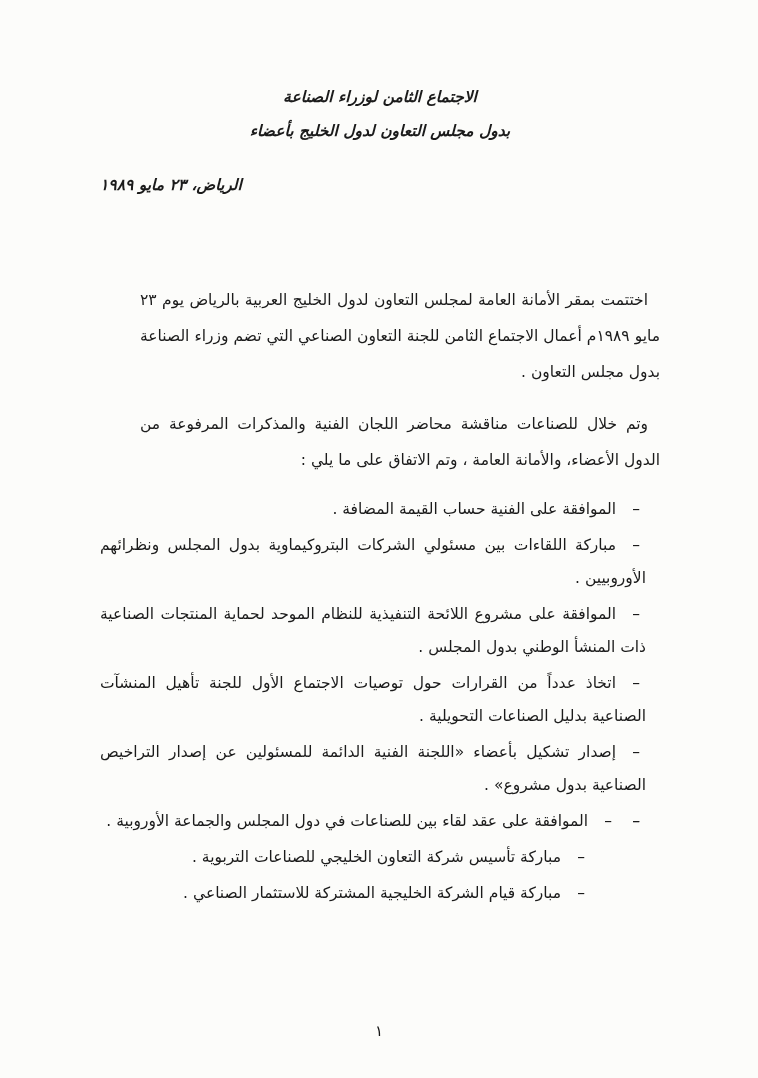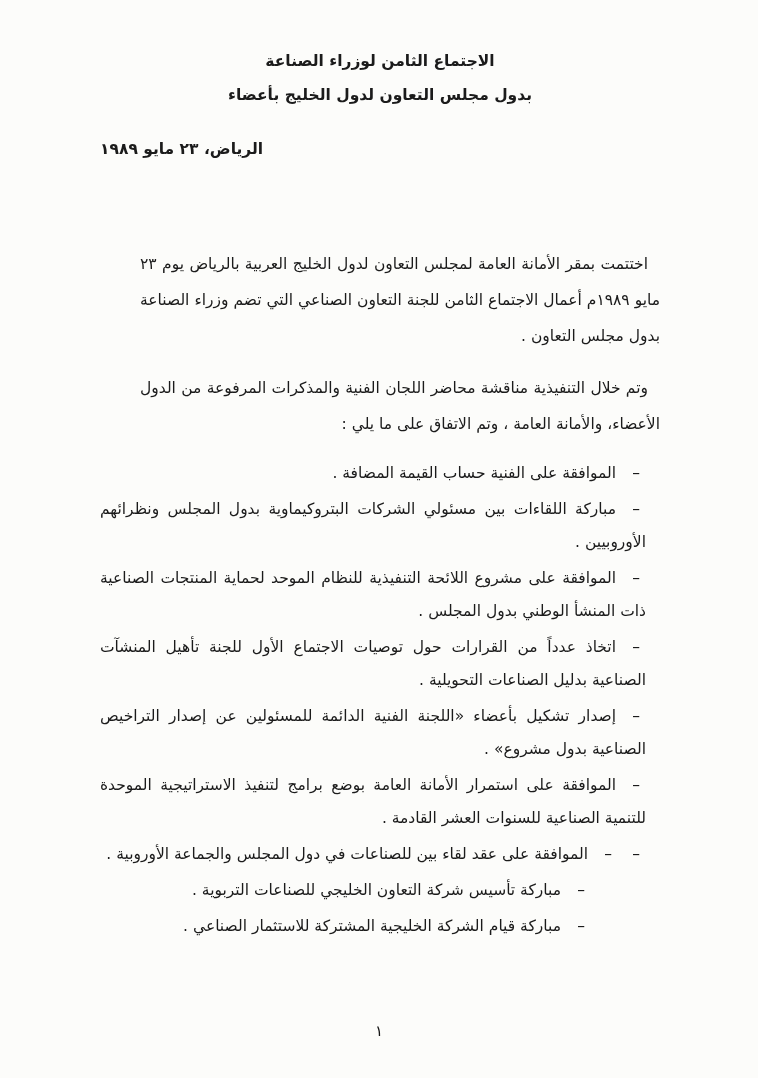--- a/index.html
+++ b/index.html
@@ -9,21 +9,21 @@
     margin:0 auto;
     background:#fcfcfa;
     color:#1b1b1b;
     font-family:"DejaVu Sans", sans-serif;
     direction:rtl;
     overflow:hidden;
     box-shadow:0 0 4px rgba(0,0,0,.15);
   }
   .content { position:absolute; top:0; right:98px; width:560px; }
 
-  .title-block { padding-top:44px; text-align:center; }
+  .title-block { padding-top:80px; text-align:center;font-style:italic; }
   .title-line { font-weight:bold; font-size:15.5px; line-height:34px; }
   .date-line  { margin-top:20px; font-weight:bold; font-size:15.5px; line-height:34px; text-align:left; }
 
   .para {
     font-size:15.5px; line-height:36px;
     text-align:justify; text-indent:12px;margin-left:40px;
   }
   .para-intro  { margin-top:80px; }
   .para-second { margin-top:6px; }
 
@@ -57,21 +57,21 @@
   <div class="content">
 
     <div class="title-block">
       <div class="title-line">الاجتماع الثامن لوزراء الصناعة</div>
       <div class="title-line">بدول مجلس التعاون لدول الخليج بأعضاء</div>
       <div class="date-line">الرياض، ٢٣ مايو ١٩٨٩</div>
     </div>
 
     <p class="para para-intro">اختتمت بمقر الأمانة العامة لمجلس التعاون لدول الخليج العربية بالرياض يوم ٢٣ مايو ١٩٨٩م أعمال الاجتماع الثامن للجنة التعاون الصناعي التي تضم وزراء الصناعة بدول مجلس التعاون .</p>
 
-    <p class="para para-second">وتم خلال التنفيذية مناقشة محاضر اللجان الفنية والمذكرات المرفوعة من الدول الأعضاء، والأمانة العامة ، وتم الاتفاق على ما يلي :</p>
+    <p class="para para-second">وتم خلال للصناعات مناقشة محاضر اللجان الفنية والمذكرات المرفوعة من الدول الأعضاء، والأمانة العامة ، وتم الاتفاق على ما يلي :</p>
 
     <div class="bullets">
       <div class="bullet">
         <span class="dash">–</span>
         <span>الموافقة على الفنية حساب القيمة المضافة .</span>
       </div>
       <div class="bullet">
         <span class="dash">–</span>
         <span>مباركة اللقاءات بين مسئولي الشركات البتروكيماوية بدول المجلس ونظرائهم الأوروبيين .</span>
       </div>
@@ -82,21 +82,20 @@
       <div class="bullet">
         <span class="dash">–</span>
         <span>اتخاذ عدداً من القرارات حول توصيات الاجتماع الأول للجنة تأهيل المنشآت الصناعية بدليل الصناعات التحويلية .</span>
       </div>
       <div class="bullet">
         <span class="dash">–</span>
         <span>إصدار تشكيل بأعضاء «اللجنة الفنية الدائمة للمسئولين عن إصدار التراخيص الصناعية بدول مشروع» .</span>
       </div>
       <div class="bullet">
         <span class="dash">–</span>
-        <span>الموافقة على استمرار الأمانة العامة بوضع برامج لتنفيذ الاستراتيجية الموحدة للتنمية الصناعية للسنوات العشر القادمة .</span>
       </div>
       <div class="bullet">
         <span class="dash">–</span>
       </div>
       <div class="bullet indent-1">
         <span class="dash">–</span>
         <span>الموافقة على عقد لقاء بين للصناعات في دول المجلس والجماعة الأوروبية .</span>
       </div>
       <div class="bullet indent-2">
         <span class="dash">–</span>

